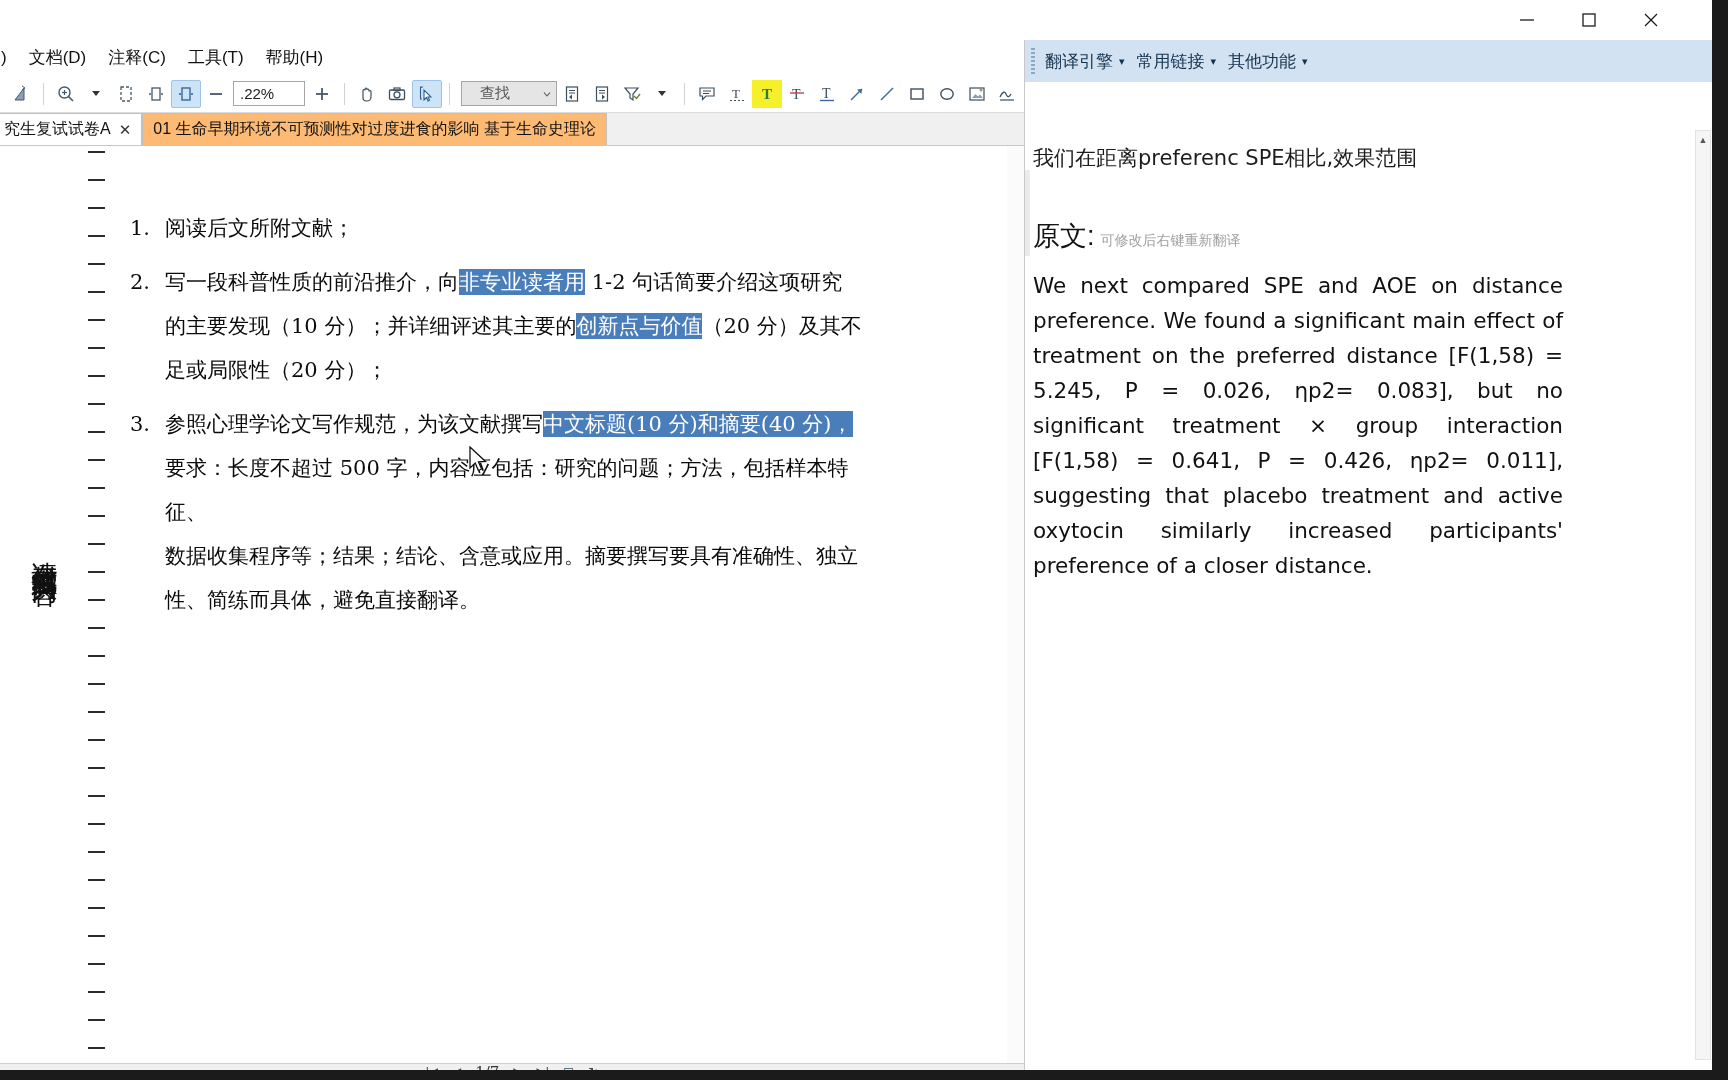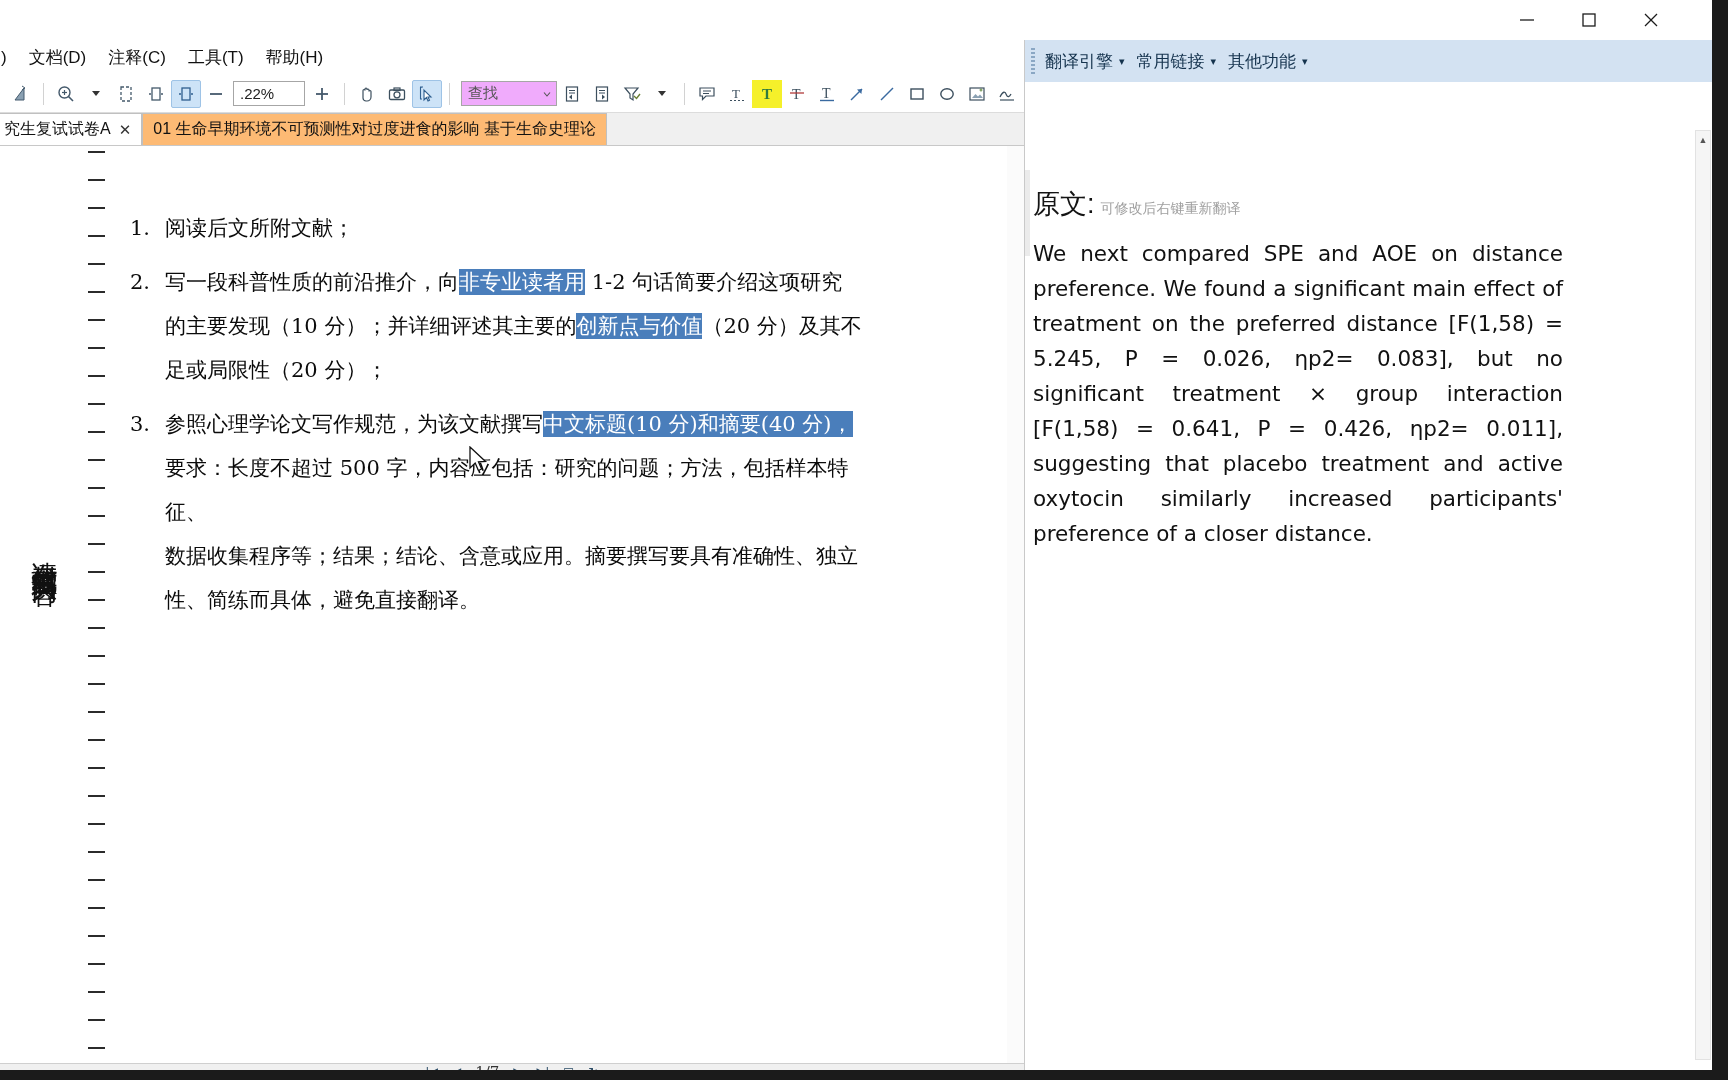--- a/index.html
+++ b/index.html
@@ -55,23 +55,23 @@
     color:#4a5a68;
   }
   .tb-btn.active { background:#cde3f7; border:1px solid #9ec3e6; border-radius:2px; }
   .tb-btn svg { display:block; }
   .zoombox {
     width:72px; height:25px; border:1px solid #a6a6a6; background:#fff;
     display:flex; align-items:center; justify-content:space-between;
     padding:0 4px 0 6px; font-size:15px; color:#222; margin:0 2px;gap:37px;
   }
   .findbox {
-    width:96px; height:25px; border:1px solid #a6a6a6; background:#f0abfc;
+    width:96px; height:25px; border:1px solid #a6a6a6; background:#e5e5e5;
     display:flex; align-items:center; justify-content:space-between;
-    padding:0 4px 0 6px; font-size:15px; color:#555; margin-left:4px;
+    padding:0 4px 0 18px; font-size:15px; color:#555; margin-left:4px;
   }
   .caret-d { width:0;height:0;border-left:4px solid transparent;border-right:4px solid transparent;border-top:5px solid #333; }
 
   
   .tabstrip {
     position:absolute; left:0; top:113px; width:1024px; height:33px;
     background:#f0f0f0; border-bottom:1px solid #c8c8c8;
     display:flex; align-items:flex-end;
   }
   .tab {
@@ -501,20 +501,21 @@
     </div>
 
     <div class="tpanel-body">
       <div class="left-accentbar"></div>
 
       <div class="tscroll">
         <div class="tscroll-up">▲</div>
       </div>
 
       <div class="t-content">
+        <div class="t-trans">我们在距离preferenc SPE相比,效果范围</div>
 
         <div class="t-srchead">
           <span class="big">原文:</span>
           <span class="hint">可修改后右键重新翻译</span>
         </div>
         <div class="t-src">We next compared SPE and AOE on distance preference. We found a significant main effect of treatment on the preferred distance [F(1,58) = 5.245, P = 0.026, ηp2= 0.083], but no significant treatment × group interaction [F(1,58) = 0.641, P = 0.426, ηp2= 0.011], suggesting that placebo treatment and active oxytocin similarly increased participants' preference of a closer distance.</div>
       </div>
     </div>
   </div>
 

